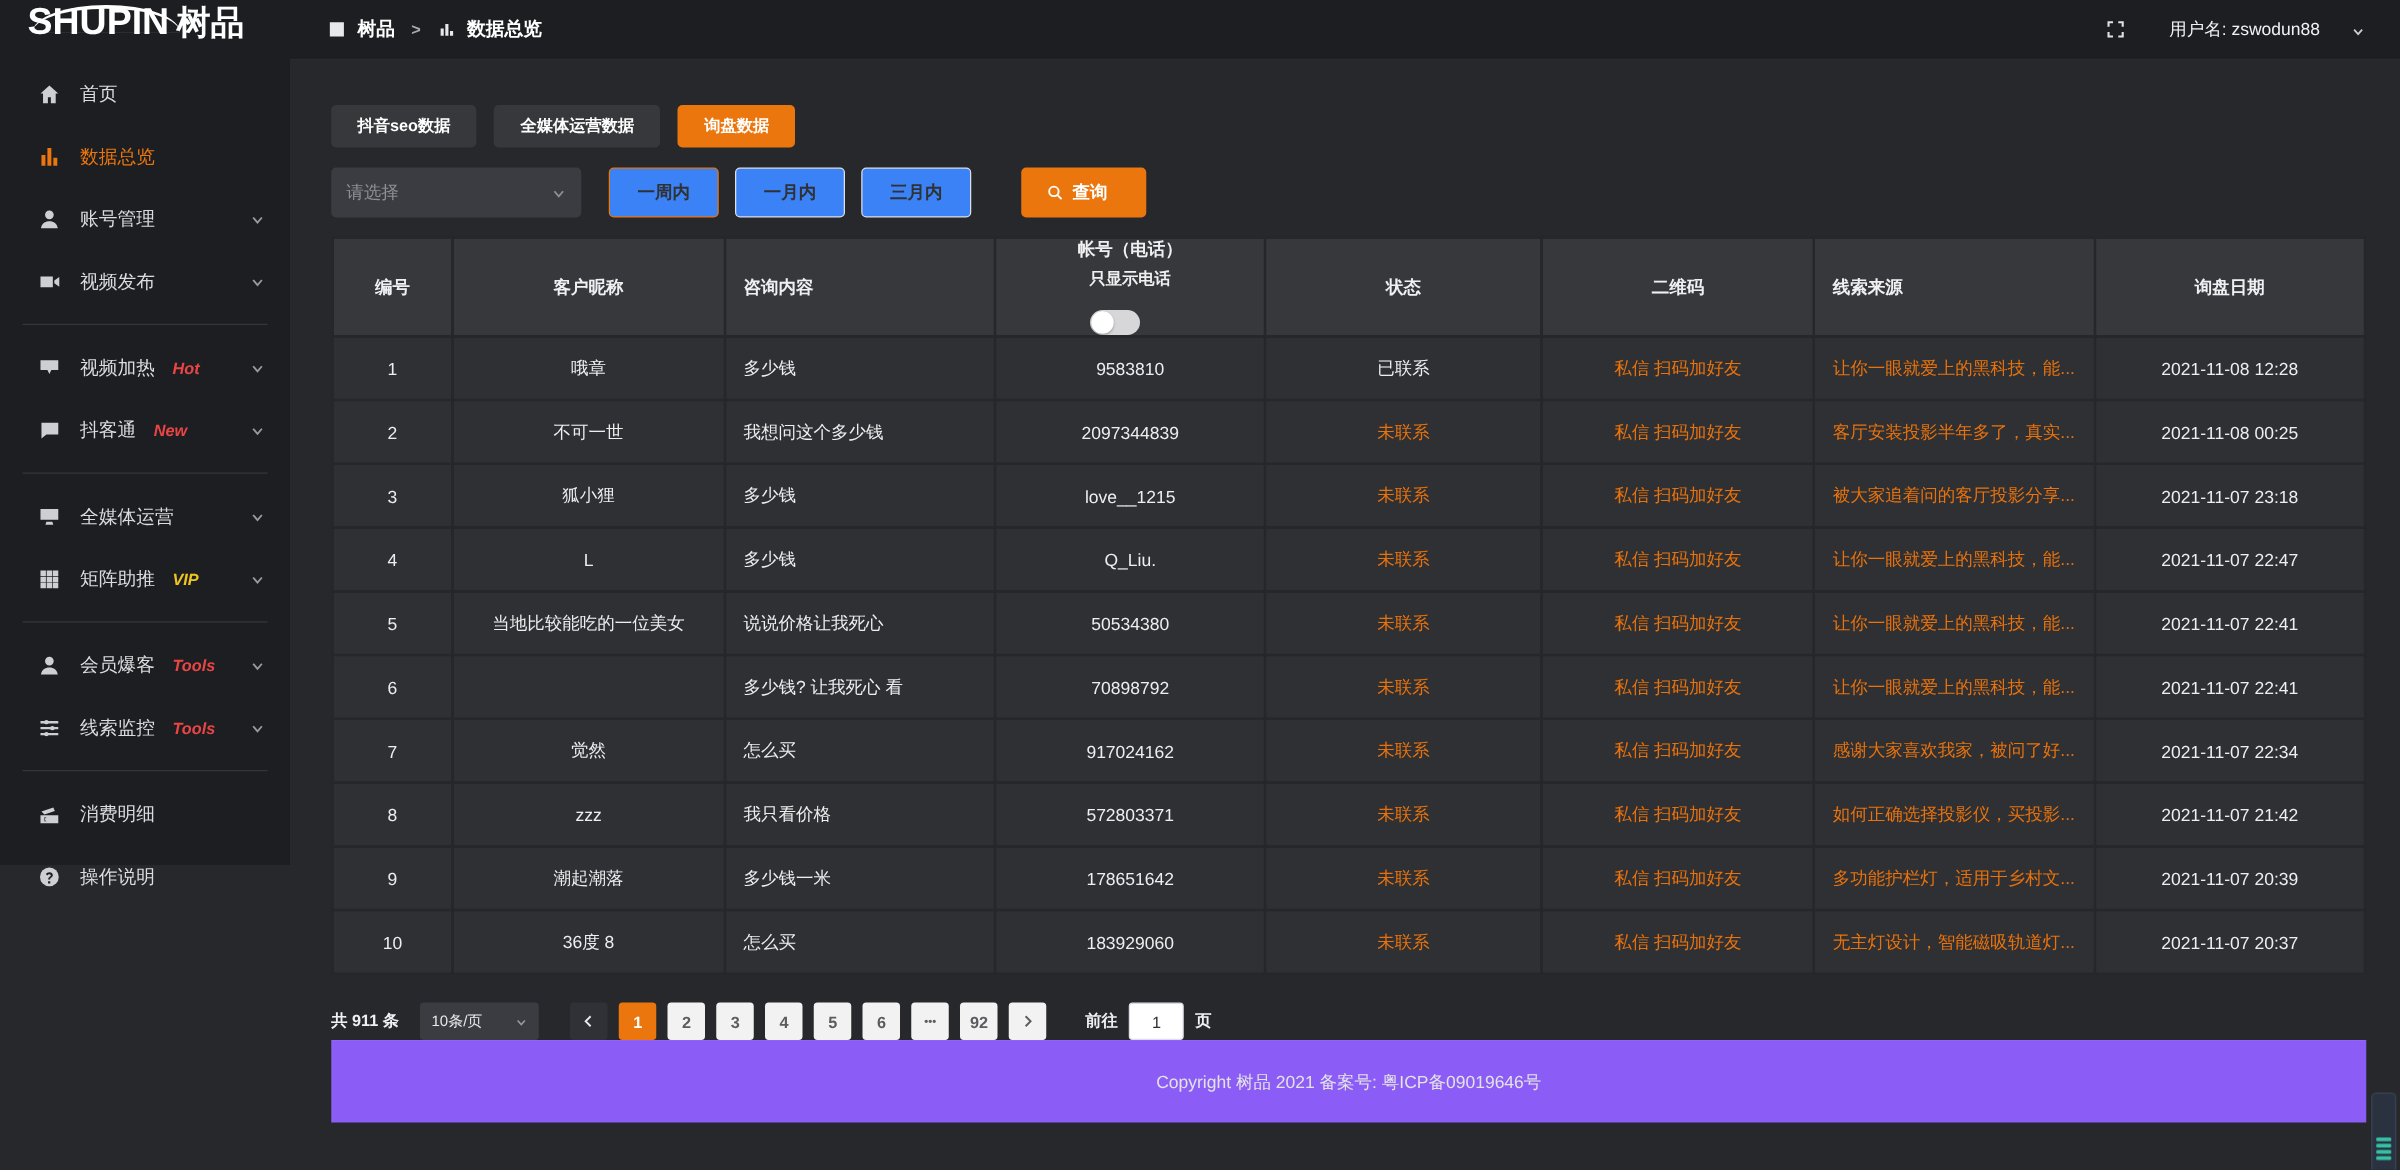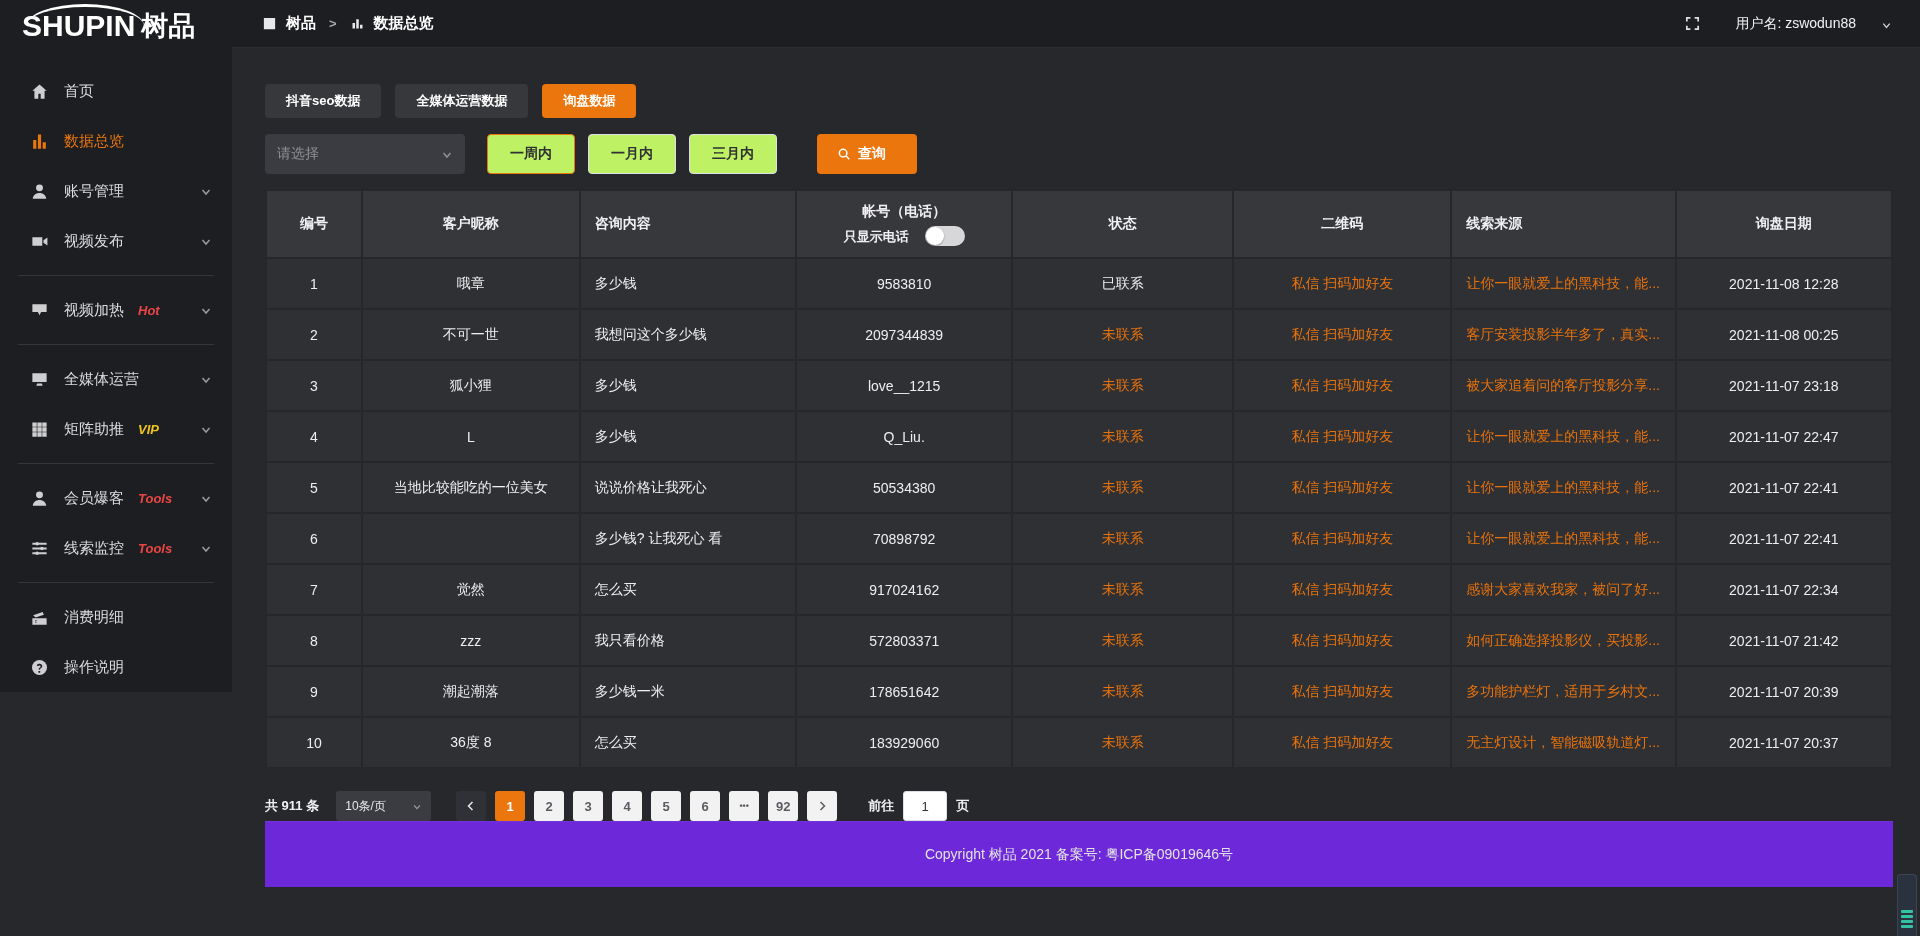--- a/index.html
+++ b/index.html
@@ -50,42 +50,42 @@
   .tabs-row { display:flex; gap:14px; }
   .tab-btn { height:34px; padding:0 21px; border:none; border-radius:4px; background:#37383c;
     color:#fff; font-size:13px; font-weight:bold; cursor:pointer; font-family:inherit; }
   .tab-btn.active { background:var(--accent,#ea760d); }
 
   .filter-row { display:flex; align-items:center; margin-top:16px; gap:14px; }
   .sel { width:200px; height:40px; background:#3b3c41; border-radius:4px; display:flex; align-items:center;
     padding:0 12px; color:#8e8f94; font-size:14px; cursor:pointer; }
   .sel .sel-chev { margin-left:auto; width:12px; height:12px; color:#8e8f94; }
   .range-group { display:flex; gap:13px; margin-left:8px; }
-  .range-btn { height:40px; min-width:72px; padding:0 22px; background:#bef264; color:#303133; font-size:14px;
+  .range-btn { height:40px; min-width:72px; padding:0 22px; background:#3b82f6; color:#303133; font-size:14px;
     border:1px solid #dcdfe6; border-radius:4px; cursor:pointer; font-family:inherit; font-weight:bold; }
   .range-btn.active { border:1px solid var(--accent,#ea760d); }
   .query-btn { height:40px; min-width:100px; margin-left:26px; background:var(--accent,#ea760d); color:#fff;
     border:none; border-radius:4px; font-size:14px; font-weight:bold; cursor:pointer; font-family:inherit;
     display:flex; align-items:center; gap:7px; padding:0 20px; }
   .query-btn .q-icon { width:14px; height:14px; display:inline-flex; }
   .query-btn .q-icon svg { width:100%; height:100%; }
 
   
   .tbl-wrap { margin-top:15px; }
   table { width:100%; border-collapse:collapse; table-layout:fixed; }
   th, td { border:2px solid var(--c-border,#26272b); overflow:hidden; white-space:nowrap; text-overflow:ellipsis; }
   thead th { background:#37383c; height:68px; font-size:14px; font-weight:bold; color:#f0f0f2; text-align:center; }
   tbody td { background:#2f3034; height:51px; font-size:14px; color:#eeeeef; text-align:center; padding:0 10px; }
   th.col-inquiry, td.col-inquiry { text-align:left; padding-left:14px; }
   th.col-source, td.col-source { text-align:left; padding-left:14px; }
   td.status-pending { color:var(--orange-text,#e8720c); }
   td.col-qrcode { color:var(--orange-text,#e8720c); }
   td.col-source { color:var(--orange-text,#e8720c); }
   .th-account { display:flex; flex-direction:column; align-items:center; gap:5px; }
-  .toggle-row { display:flex; align-items:flex-end; gap:16px; font-size:13px; font-weight:bold; color:#f0f0f2; }
+  .toggle-row { display:flex; align-items:flex-start; gap:16px; font-size:13px; font-weight:bold; color:#f0f0f2;flex-direction:column; }
   .pill { width:40px; height:20px; background:#d7d7da; border-radius:10px; position:relative; cursor:pointer; }
   .pill .knob { position:absolute; left:1px; top:1px; width:18px; height:18px; border-radius:50%; background:#fff;
     box-shadow:0 1px 2px rgba(0,0,0,.3); }
 
   
   .pager { display:flex; align-items:center; margin-top:22px; gap:9px; }
   .pager .total { font-size:13px; font-weight:bold; color:#f0f0f2; margin-right:8px; }
   .psize { width:95px; height:30px; background:#3b3c41; border-radius:3px; display:flex; align-items:center;
     padding:0 9px; color:#e8e8ea; font-size:12px; cursor:pointer; margin-right:16px; }
   .psize .sel-chev { margin-left:auto; width:10px; height:10px; color:#9a9a9e; }
@@ -94,21 +94,21 @@
   .pg-btn.prev { background:#303136; color:#e8e8ea; }
   .pg-btn.active { background:var(--accent,#ea760d); color:#fff; }
   .pg-btn .a-icon { width:12px; height:12px; display:inline-flex; }
   .pg-btn .a-icon svg { width:100%; height:100%; }
   .goto { display:flex; align-items:center; gap:9px; margin-left:22px; font-size:13px; font-weight:bold; color:#f0f0f2; }
   .goto input { width:44px; height:30px; border:1px solid #dcdfe6; border-radius:3px; text-align:center;
     font-size:13px; color:#303133; background:#fff; font-family:inherit; }
 
   
   .footer { height:66px; flex:0 0 66px; margin-top:auto; border-top:1px solid rgba(255,255,255,0.05);
-    background:#6d28d9; display:flex; align-items:center; justify-content:center; font-size:14px; color:#e3e3e5; }
+    background:#8b5cf6; display:flex; align-items:center; justify-content:center; font-size:14px; color:#e3e3e5; }
 
   
   .corner-widget { position:fixed; right:3px; bottom:0; width:20px; height:62px; background:#2a3240;
     border:1px solid #3a4454; border-bottom:none; border-radius:4px 4px 0 0; }
   .corner-widget .stripe { height:3px; margin:2px 3px; background:#35c2a4; border-radius:1px; }
   .corner-widget .stripes { position:absolute; bottom:6px; left:0; right:0; }
 </style>
 </head>
 <body>
 
@@ -161,20 +161,32 @@
         </div>
         <div class="side-divider"></div>
         <div class="side-item">
           <span class="s-icon">
             <svg viewBox="0 0 24 24">
               <path fill="currentColor" d="M3 4h18v10H14l-2 4-2-4H3z"></path>
             </svg>
           </span>
           <span class="s-label">视频加热</span>
           <span class="s-badge" style="color: rgb(234, 69, 69);">Hot</span>
+          <span class="s-chevron"><svg viewBox="0 0 24 24" fill="none" stroke="currentColor" stroke-width="3">
+              <path d="M5 8l7 8 7-8"></path>
+            </svg></span>
+        </div>
+        <div class="side-item">
+          <span class="s-icon">
+            <svg viewBox="0 0 24 24">
+              <path fill="currentColor" d="M3 4h18v12H9l-5 4V4zm4 5h2v2H7zm4 0h2v2h-2zm4 0h2v2h-2z"></path>
+            </svg>
+          </span>
+          <span class="s-label">抖客通</span>
+          <span class="s-badge" style="color: rgb(234, 69, 69);">New</span>
           <span class="s-chevron"><svg viewBox="0 0 24 24" fill="none" stroke="currentColor" stroke-width="3">
               <path d="M5 8l7 8 7-8"></path>
             </svg></span>
         </div>
         <div class="side-divider"></div>
         <div class="side-item">
           <span class="s-icon">
             <svg viewBox="0 0 24 24">
               <path fill="currentColor" d="M3 4h18v11H3zm6 13h6l1 3H8z"></path>
             </svg>

